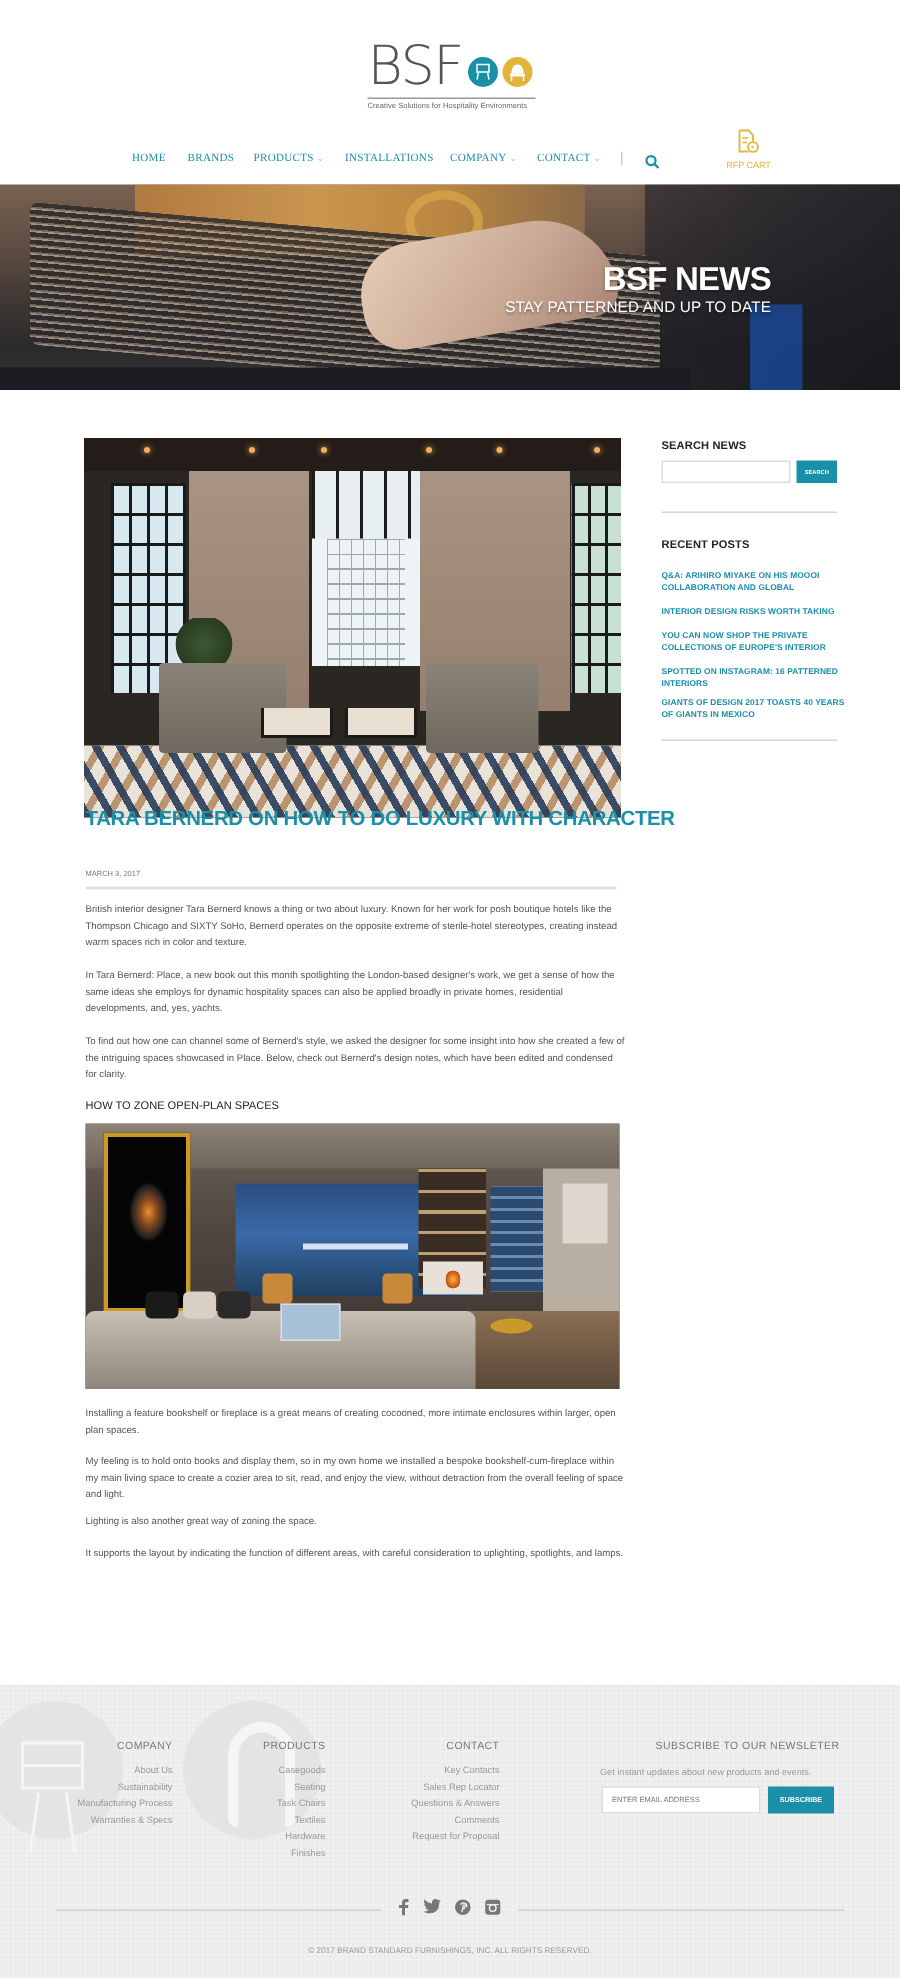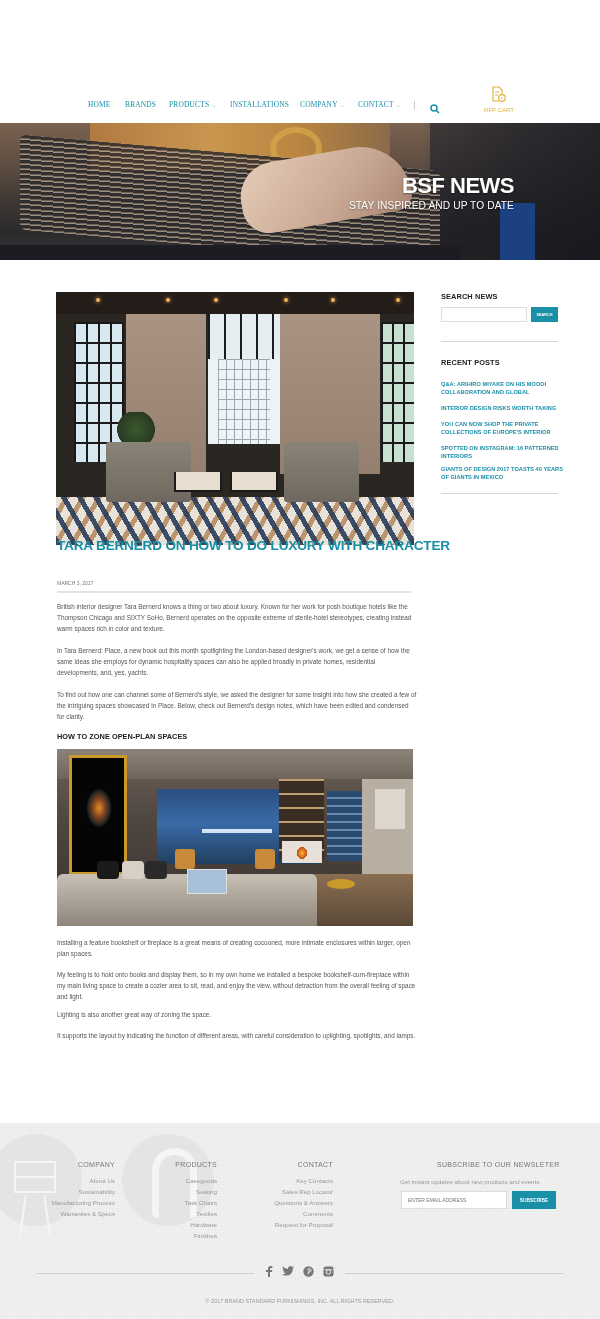--- a/index.html
+++ b/index.html
@@ -63,21 +63,21 @@
     background:
       repeating-linear-gradient(60deg, rgba(40,60,90,0.9) 0 5px, transparent 5px 14px),
       repeating-linear-gradient(-60deg, rgba(180,140,100,0.9) 0 5px, transparent 5px 14px),
       #e8e2d8; }
   .a1-plant { position: absolute; left: 60px; top: 120px; width: 40px; height: 35px; background: radial-gradient(circle, #3a5a30, #2a3a22 70%, transparent 72%); }
 
   .article-title { position: absolute; left: 57px; top: 538px; font-size: 13.6px; font-weight: bold; color: #1a8fa8; white-space: nowrap; letter-spacing: -0.2px; }
   .article-date { position: absolute; left: 57px; top: 580px; font-size: 5px; color: #777; text-transform: uppercase; }
   .article-rule { position: absolute; left: 57px; top: 591px; width: 354px; height: 2px; background: #e2e2e2; }
   .para { position: absolute; left: 57px; width: 360px; font-size: 6.4px; line-height: 11px; color: #555; }
-  .section-heading { position: absolute; left: 57px; top: 732px; font-size: 7.4px; font-weight: bold; color: #222; text-transform: uppercase; }
+  .section-heading { position: absolute; left: 57px; top: 732px; font-size: 7.4px; font-weight: normal; color: #222; text-transform: uppercase; }
 
   .article-img2 { position: absolute; left: 57px; top: 749px; width: 356px; height: 177px; overflow: hidden; background: linear-gradient(180deg, #6e635a 0%, #4f4640 40%, #3a3230 100%); }
   .a2-ceiling { position:absolute; left:0; top:0; width:100%; height:30px; background: linear-gradient(180deg, #8e8378, #6e645a); }
   .a2-art { position: absolute; left: 12px; top: 6px; width: 58px; height: 120px; background: #050505; border: 3px solid #c99a2a; }
   .a2-art::after { content:""; position:absolute; left:14px; top:30px; width:26px; height:40px; background: radial-gradient(ellipse at center, #e8902a 0, #8a4a20 30%, #222 60%, transparent 70%); }
   .a2-window { position: absolute; left: 100px; top: 40px; width: 160px; height: 75px; background: linear-gradient(180deg, #2a4e80 0%, #3a6aa8 45%, #204060 100%); }
   .a2-bridge { position: absolute; left: 145px; top: 80px; width: 70px; height: 4px; background: #e8f0ff; opacity: 0.9; }
   .a2-shelves { position: absolute; left: 222px; top: 30px; width: 45px; height: 80px; background: repeating-linear-gradient(180deg, #c0a070 0 2px, #3a2e24 2px 14px); }
   .a2-fire { position: absolute; left: 225px; top: 92px; width: 40px; height: 22px; background: #e6e0d8; }
   .a2-fire::after { content:""; position:absolute; left:15px; top:6px; width:10px; height:12px; background: radial-gradient(ellipse, #ffb040, #c05010 70%, transparent 72%); }
@@ -113,20 +113,40 @@
   .f-email { position: absolute; left: 401px; top: 1191px; width: 106px; height: 18px; background: #fff; border: 1px solid #ddd; font-size: 5px; color: #999; padding: 0 6px; font-family: "Liberation Sans", sans-serif; text-transform: uppercase; }
   .f-sub-btn { position: absolute; left: 512px; top: 1191px; width: 44px; height: 18px; background: #1a8fa8; color: #fff; font-size: 4.8px; font-weight: bold; border: none; text-transform: uppercase; font-family: "Liberation Sans", sans-serif; cursor: pointer; }
   .f-rule { position: absolute; top: 1273px; height: 1px; background: #d0d0d0; }
   .f-social { position: absolute; top: 1266px; width: 12px; height: 12px; color: #777; font-size: 10px; text-align: center; line-height: 12px; font-weight: bold; cursor: pointer; }
   .f-copy { position: absolute; left: 0; top: 1298px; width: 600px; text-align: center; font-size: 5.4px; color: #999; text-transform: uppercase; letter-spacing: 0.05px; }
 </style>
 </head>
 <body>
 
 <header class="header">
+  <div class="logo">
+    <div class="logo-text">BSF</div>
+    <div class="logo-circle teal">
+      <svg width="12" height="12" viewBox="0 0 12 12">
+          <rect x="2" y="1" width="8" height="5" fill="none" stroke="#fff" stroke-width="1"></rect>
+          <line x1="3" y1="6" x2="2" y2="11" stroke="#fff" stroke-width="1"></line>
+          <line x1="9" y1="6" x2="10" y2="11" stroke="#fff" stroke-width="1"></line>
+        </svg>
+    </div>
+    <div class="logo-circle gold">
+      <svg width="12" height="12" viewBox="0 0 12 12">
+          <path d="M2 7 Q2 1 6 1 Q10 1 10 7 Z" fill="#fff"></path>
+          <rect x="1" y="7" width="10" height="2" fill="#fff"></rect>
+          <line x1="2" y1="9" x2="2" y2="12" stroke="#fff"></line>
+          <line x1="10" y1="9" x2="10" y2="12" stroke="#fff"></line>
+        </svg>
+    </div>
+    <div class="logo-rule"></div>
+    <div class="logo-tag">Creative Solutions for Hospitality Environments</div>
+  </div>
 
   <nav class="nav">
     <a class="nav-item" style="left:88px"><span>HOME</span></a>
     <a class="nav-item" style="left:125px"><span>BRANDS</span></a>
     <a class="nav-item" style="left:169px"><span>PRODUCTS</span><span class="chev">⌄</span></a>
     <a class="nav-item" style="left:230px"><span>INSTALLATIONS</span></a>
     <a class="nav-item" style="left:300px"><span>COMPANY</span><span class="chev">⌄</span></a>
     <a class="nav-item" style="left:358px"><span>CONTACT</span><span class="chev">⌄</span></a>
     <div class="nav-sep"></div>
     <div class="nav-search">
@@ -152,21 +172,21 @@
 
 <section class="hero">
   <div class="hero-right"></div>
   <div class="hero-blue"></div>
   <div class="hero-fabric"></div>
   <div class="hero-stack"></div>
   <div class="hero-hand"></div>
   <div class="hero-board"></div>
 </section>
 <h1 class="hero-title">BSF NEWS</h1>
-<div class="hero-sub">STAY INSPIRED AND UP TO DATE</div>
+<div class="hero-sub">STAY PATTERNED AND UP TO DATE</div>
 
 <main>
   <div class="article-img1">
     <div class="a1-ceiling"></div>
     <div class="a1-lights" style="left:40px"></div>
     <div class="a1-lights" style="left:110px"></div>
     <div class="a1-lights" style="left:158px"></div>
     <div class="a1-lights" style="left:228px"></div>
     <div class="a1-lights" style="left:275px"></div>
     <div class="a1-lights" style="left:340px"></div>

